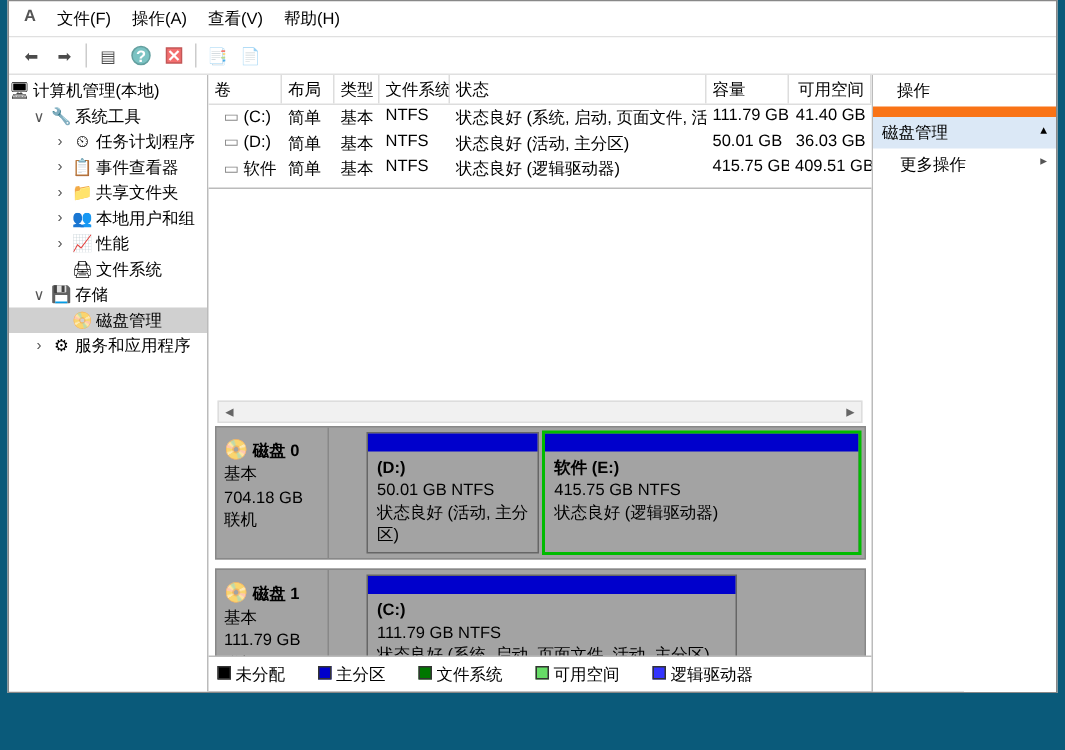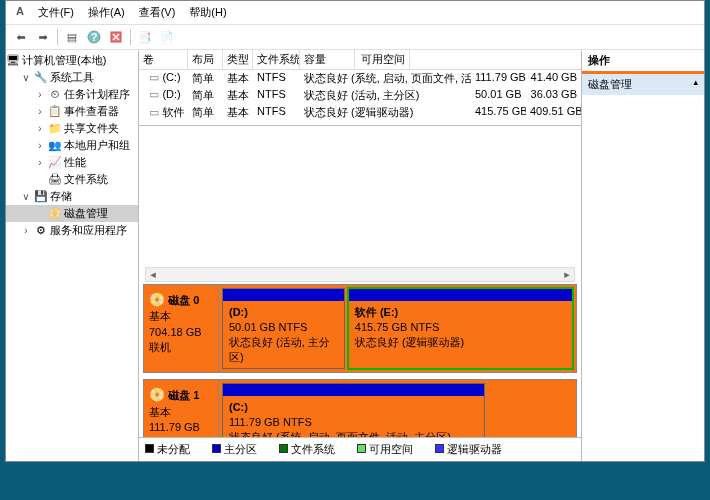--- a/index.html
+++ b/index.html
@@ -22,32 +22,32 @@
   .listhdr div { padding: 2px 4px; border-right: 1px solid #ddd; white-space: nowrap; overflow: hidden; }
   .listbody { background: #fff; border-bottom: 1px solid #bbb; height: 56px; }
   .lrow { display: flex; padding: 0; }
   .lrow div { padding: 1px 4px; white-space: nowrap; overflow: hidden; }
   .c0{width:49px}.c1{width:35px}.c2{width:30px}.c3{width:47px}.c4{flex:1;min-width:0}.c5{width:55px;text-align:left}.c6{width:55px;text-align:right}
   .scrollgap { height: 158px; position: relative; }
   .hscroll { position: absolute; bottom: 2px; left: 6px; right: 6px; height: 15px; background: #f1f1f1; border: 1px solid #ddd; display: flex; align-items: center; }
   .hscroll .arrow { width: 14px; text-align: center; color: #666; cursor: pointer; }
   .hscroll .track { flex: 1; }
   .disks { flex: 1; overflow: auto; padding: 0 4px; }
-  .diskrow { display: flex; margin-bottom: 6px; border: 1px solid #888; background: #f97316; }
+  .diskrow { display: flex; margin-bottom: 6px; border: 1px solid #888; background: #a3a3a3; gap: 22px; }
   .diskinfo { width: 75px; padding: 6px 5px; border-right: 1px solid #888; line-height: 1.4; }
   .diskinfo .ico { font-size: 13px; margin-right: 3px; }
   .parts { flex: 1; display: flex; gap: 3px; padding: 3px; align-items: stretch; min-height: 62px; }
   .part { border: 1px solid #666; display: flex; flex-direction: column; }
   .pbar { height: 12px; background: #0000cc; }
   .ptxt { padding: 4px 6px; line-height: 1.35; flex: 1; }
   .part.sel { outline: 2px solid #0b0; outline-offset: -1px; }
   .legend { border-top: 1px solid #bbb; padding: 4px 6px; display: flex; gap: 22px; align-items: center; font-size: 10.5px; }
   .sw { width: 9px; height: 9px; display: inline-block; margin-right: 3px; border: 1px solid #333; }
   .right { width: 122px; background: #fff; display: flex; flex-direction: column; }
-  .rhdr { padding: 3px 6px; font-weight: bold; border-bottom: 3px solid #f97316; }
+  .rhdr { padding: 3px 16px; font-weight: normal; border-bottom: 7px solid #f97316; }
   .rsel { background: #dbe8f6; padding: 3px 6px; position: relative; }
   .rsel::after { content: "▴"; position: absolute; right: 6px; top: 3px; color: #000; font-size: 9px; }
   .ritem { padding: 3px 6px 3px 18px; cursor: default; position: relative; }
   .ritem::after { content: "▸"; position: absolute; right: 6px; top: 3px; color: #555; font-size: 9px; }
   .driveico { color: #888; margin: 0 3px 0 6px; }
 </style>
 </head>
 <body>
 
 <div class="window">
@@ -141,20 +141,21 @@
           <span>服务和应用程序</span>
         </div>
     </div>
 
     <div class="center">
       <div class="listhdr">
         <div class="c0">卷</div>
         <div class="c1">布局</div>
         <div class="c2">类型</div>
         <div class="c3">文件系统</div>
+        <div class="c4">状态</div>
         <div class="c5">容量</div>
         <div class="c6">可用空间</div>
       </div>
       <div class="listbody">
         <div class="lrow">
             <div class="c0"><span class="driveico">▭</span><span>(C:)</span></div>
             <div class="c1">简单</div>
             <div class="c2">基本</div>
             <div class="c3">NTFS</div>
             <div class="c4">状态良好 (系统, 启动, 页面文件, 活动, 主分区)</div>
@@ -233,16 +234,17 @@
         <span><span class="sw" style="background:#070"></span><span>文件系统</span></span>
         <span><span class="sw" style="background:#6d6"></span><span>可用空间</span></span>
         <span><span class="sw" style="background:#33f"></span><span>逻辑驱动器</span></span>
       </div>
 
     </div>
 
     <div class="right">
       <div class="rhdr">操作</div>
       <div class="rsel">磁盘管理</div>
+      <div class="ritem">更多操作</div>
     </div>
 
   </div>
 </div>
 
 </body></html>

